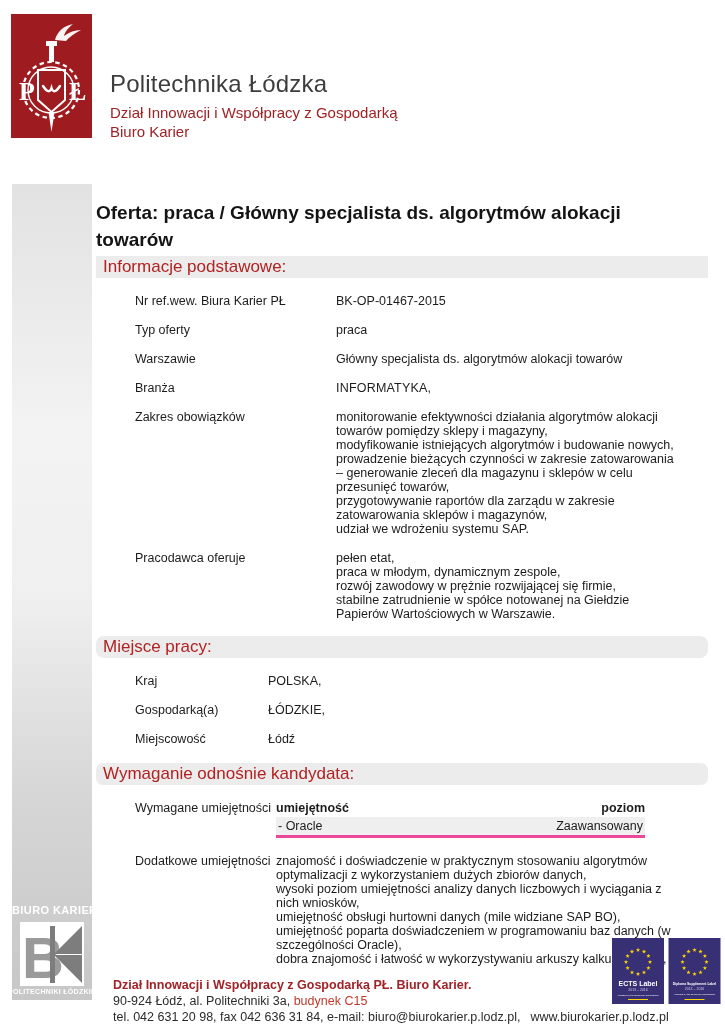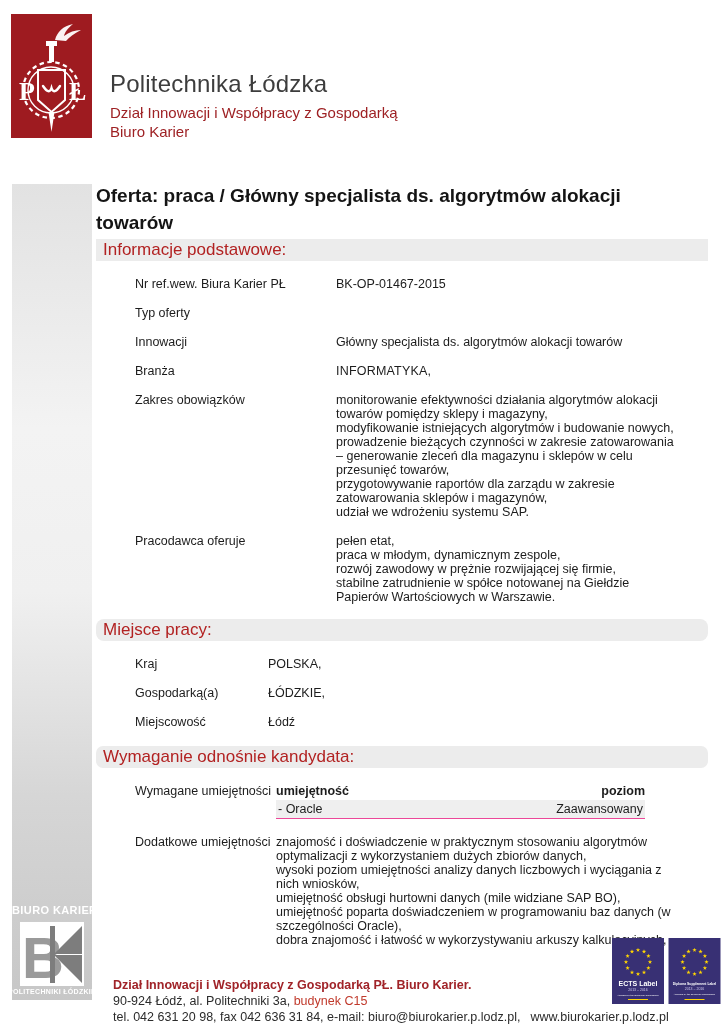--- a/index.html
+++ b/index.html
@@ -17,39 +17,39 @@
   .bk-box{position:absolute;left:8px;top:738px;width:64px;height:64px;background:#ffffff;}
   .bk-bottom-label{position:absolute;left:-4px;top:804px;width:88px;text-align:center;color:#ffffff;
     font-weight:bold;font-size:7px;letter-spacing:.3px;white-space:nowrap;}
   
   .pl-logo{position:absolute;left:11px;top:14px;width:81px;height:124px;background:#9e1b20;}
   .header-text{position:absolute;left:110px;top:70px;}
   .uni-name{font-size:24px;line-height:28px;color:#3d3d3d;letter-spacing:.2px;}
   .dept-line{font-size:15px;line-height:19px;color:#9e2124;}
   .dept-line.first{margin-top:5px;}
   
-  .main{position:absolute;left:96px;top:182px;width:612px;}
+  .main{position:absolute;left:96px;top:199px;width:612px;}
   .doc-title{font-weight:bold;font-size:19px;line-height:27px;color:#141414;white-space:pre-line;margin:0;}
   .section-bar{background:#ececec;color:#b22222;font-size:17px;height:22px;line-height:22px;
     padding-left:7px;box-sizing:border-box;}
   .bar-1{margin-top:3px;}
   .bar-2{margin-top:12px;border-radius:8px;}
   .bar-3{margin-top:17px;border-radius:7px;}
   .rows{margin-top:16px;}
   .row{display:flex;margin-bottom:15px;font-size:12.5px;line-height:14px;margin-left:39px;}
   .rows-1 .label{flex:0 0 201px;}
   .rows-2 .label{flex:0 0 133px;}
   .rows-3 .label{flex:0 0 141px;}
   .value{flex:1;white-space:pre-line;}
   .value.upper{letter-spacing:.2px;}
   
   .skills-table{flex:0 0 369px;}
   .skills-head{display:flex;justify-content:space-between;font-weight:bold;line-height:14px;}
   .skills-row{display:flex;justify-content:space-between;background:#efefef;line-height:16px;
-    padding:1px 2px;border-bottom:1px solid #ec4899;margin-top:2px;}
+    padding:1px 2px;border-bottom:3px solid #ec4899;margin-top:2px;}
   .row.add-skills{margin-top:16px;}
   
   .footer-text{position:absolute;left:113px;top:953px;font-size:12.5px;line-height:16px;margin-top:24px;}
   .footer-line1{color:#a02328;font-weight:bold;}
   .footer-line2,.footer-line3{color:#2b2b2b;}
   .accent-red{color:#c0392b;}
   .footer-link{color:#2b2b2b;text-decoration:none;cursor:pointer;}
   .www-gap{display:inline-block;width:10px;}
   .badges{position:absolute;left:612px;top:938px;display:flex;gap:4px;}
   .badge{display:block;}
@@ -107,23 +107,24 @@
 
     <div class="section-bar bar-1">Informacje podstawowe:</div>
 
     <div class="rows rows-1">
       <div class="row">
         <div class="label">Nr ref.wew. Biura Karier PŁ</div>
         <div class="value">BK-OP-01467-2015</div>
       </div>
       <div class="row">
         <div class="label">Typ oferty</div>
-      </div>
-      <div class="row">
-        <div class="label">Innowacji</div>
+        <div class="value">praca</div>
+      </div>
+      <div class="row">
+        <div class="label">Warszawie</div>
         <div class="value">Główny specjalista ds. algorytmów alokacji towarów</div>
       </div>
       <div class="row">
         <div class="label">Branża</div>
         <div class="value upper">INFORMATYKA,</div>
       </div>
       <div class="row">
         <div class="label">Zakres obowiązków</div>
         <div class="value">monitorowanie efektywności działania algorytmów alokacji
 towarów pomiędzy sklepy i magazyny,

